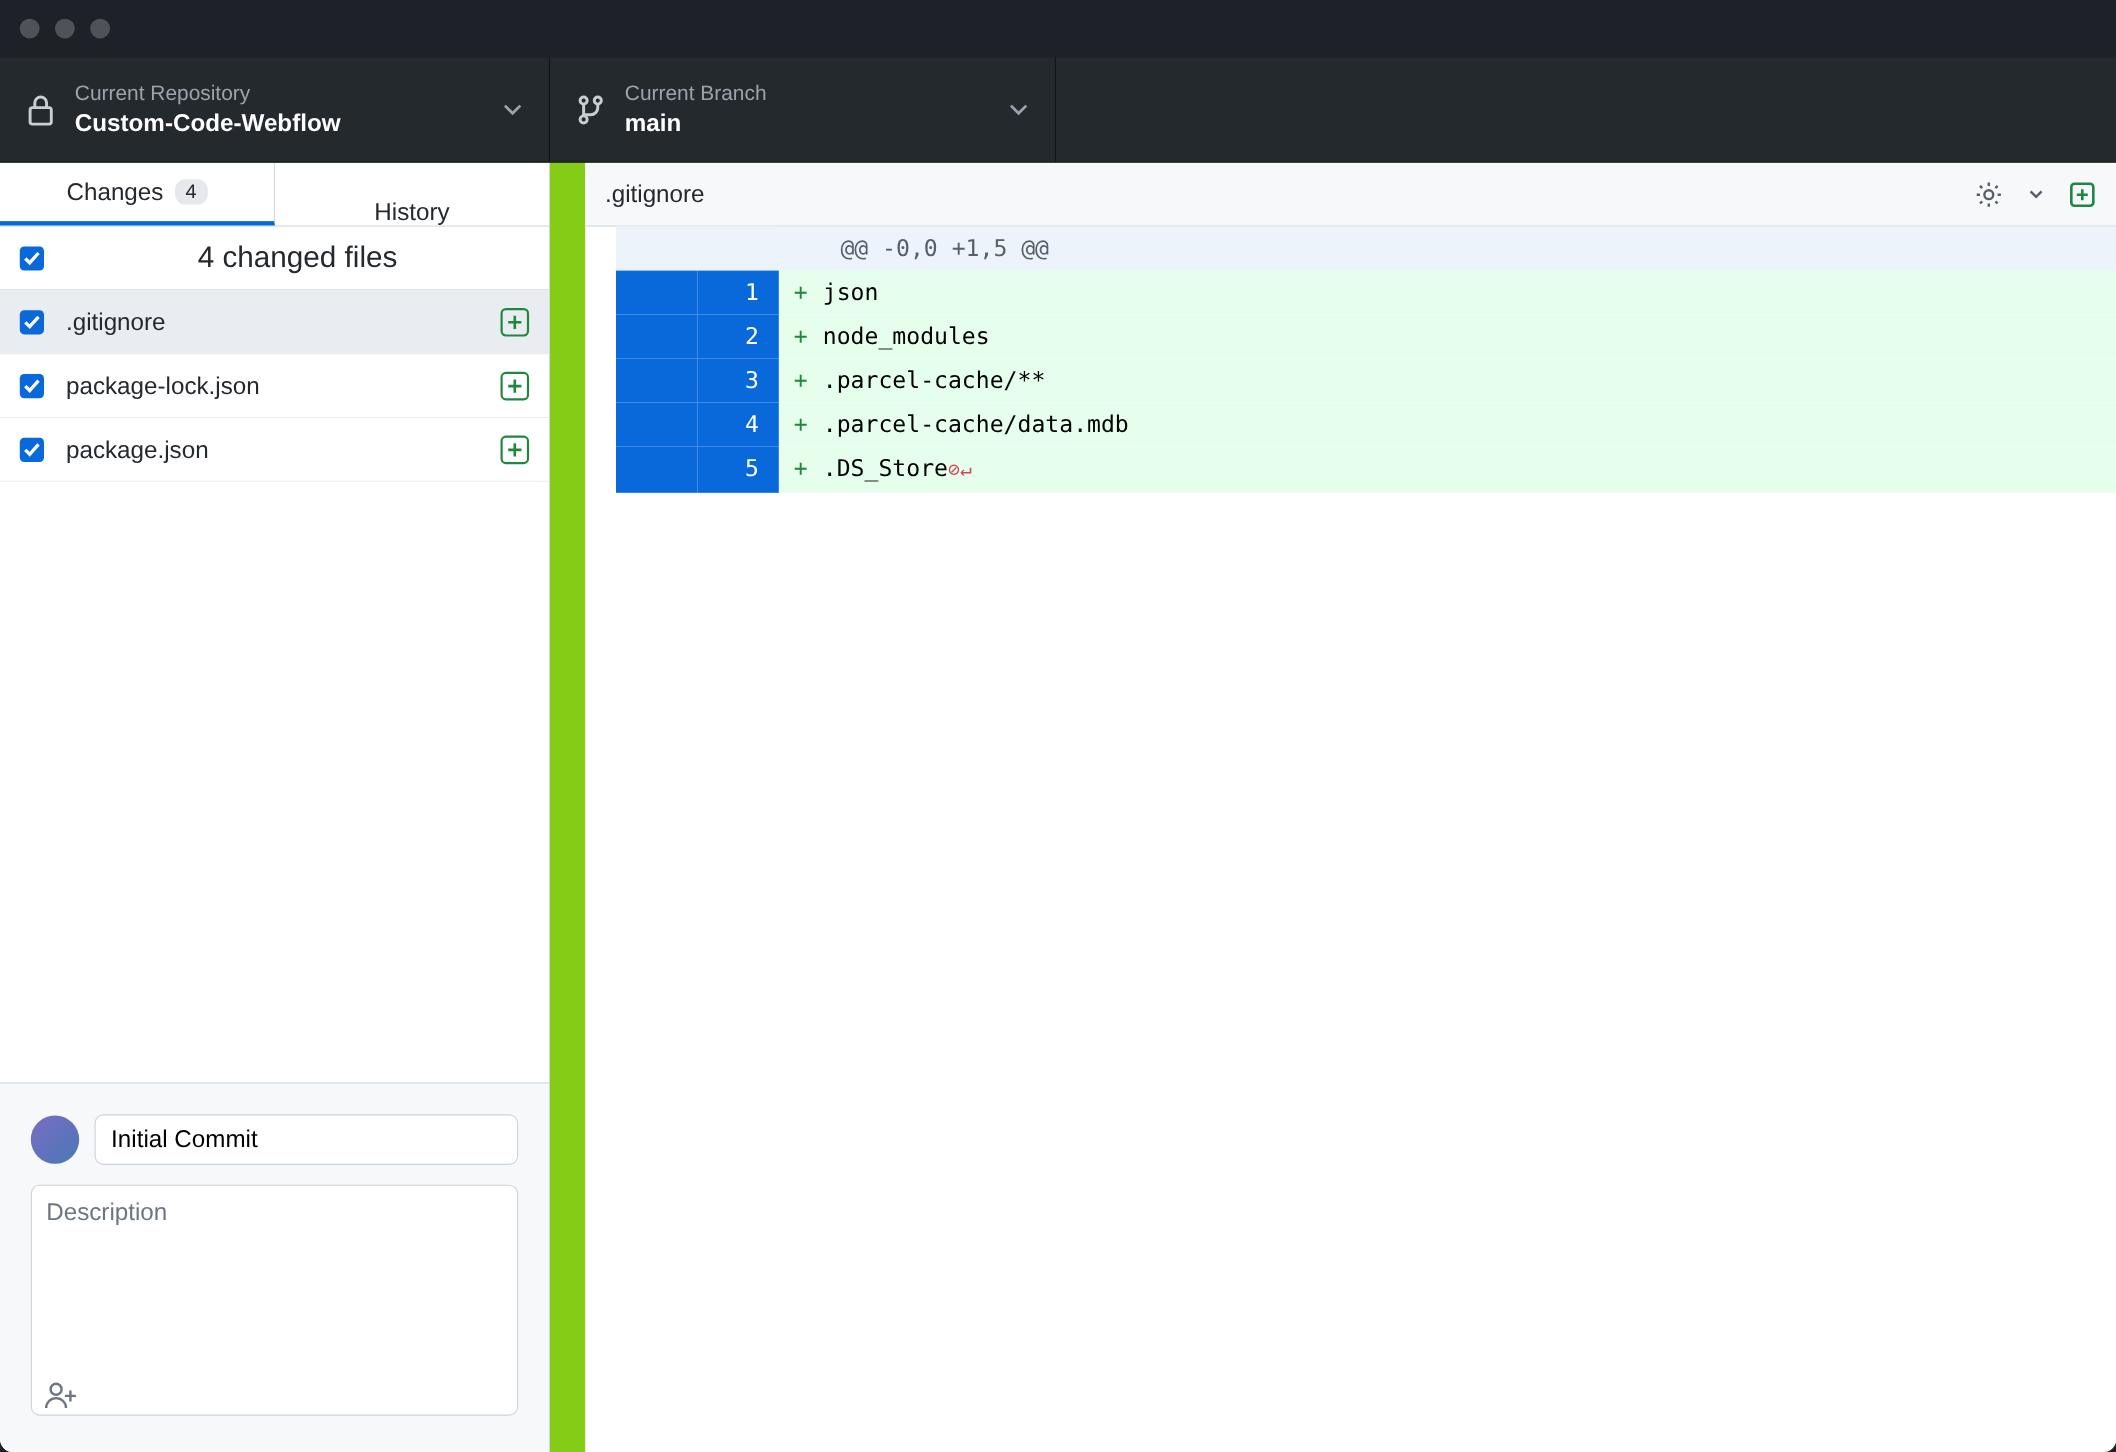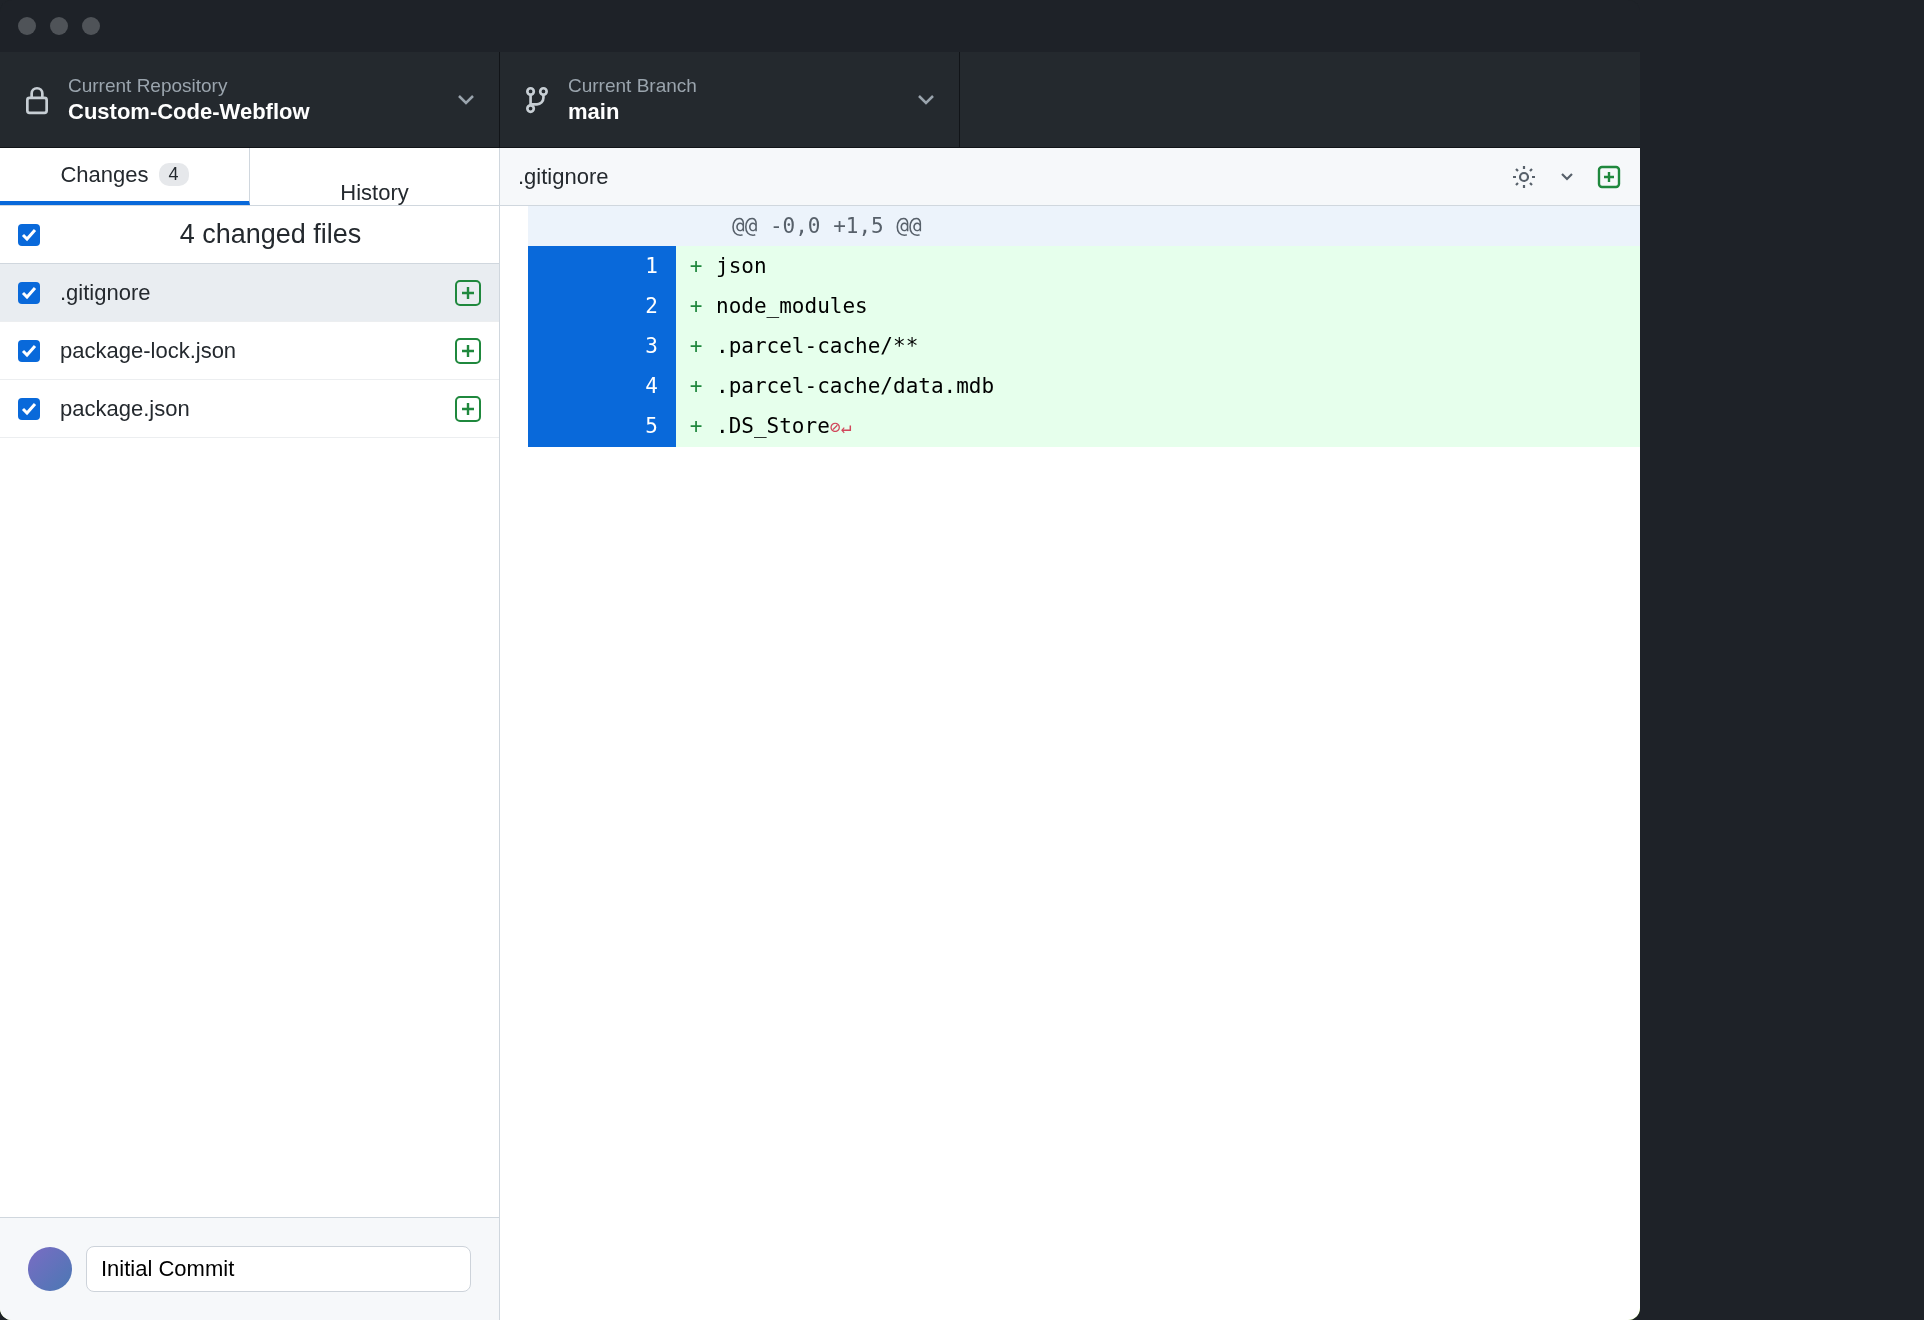--- a/index.html
+++ b/index.html
@@ -4,21 +4,21 @@
 <style>
 * { margin: 0; padding: 0; box-sizing: border-box; }
 body {
   font-family: -apple-system, BlinkMacSystemFont, "Segoe UI", Helvetica, Arial, sans-serif;
   background: #1e2228;
   width: 1924px;
   height: 1320px;
   overflow: hidden;
 }
 .window {
-  width: 1640px;
+  width: 1924px;
   height: 1320px;
   background: #1e2228;
   display: flex;
   flex-direction: column;
   border-radius: 12px;
   overflow: hidden;
 }
 .titlebar {
   height: 52px;
   background: #1e2228;
@@ -49,20 +49,21 @@
 .tool-icon { flex-shrink: 0; }
 .tool-text { flex: 1; }
 .tool-label { font-size: 19px; color: #9aa4ad; margin-bottom: 2px; }
 .tool-value { font-size: 22px; font-weight: 600; color: #fff; }
 .tool-chevron { color: #9aa4ad; }
 .body {
   flex: 1;
   display: flex;
   background: #84cc16;
   overflow: hidden;
+  gap: 32px;
 }
 .sidebar {
   width: 500px;
   border-right: 1px solid #d0d7de;
   display: flex;
   flex-direction: column;
   background: #fff;
 }
 .tabs {
   display: flex;
@@ -291,20 +292,31 @@
               </svg>
             </span>
           </div>
         </div>
 
       <div class="commit-box">
         <div class="commit-row1">
           <div class="avatar"></div>
           <input class="summary-input" value="Initial Commit" style="">
         </div>
+        <div class="desc-wrapper">
+          <textarea class="desc-input" style=""></textarea>
+          <div class="desc-placeholder">Description</div>
+          <span class="coauthor">
+            <svg width="32" height="28" viewBox="0 0 32 28" fill="none" stroke="#6d7680" stroke-width="2.2">
+                <circle cx="11" cy="9" r="5"></circle>
+                <path d="M2 26 a9 9 0 0 1 18 0"></path>
+                <path d="M24 10 v10 M19 15 h10"></path>
+              </svg>
+          </span>
+        </div>
       </div>
     </div>
 
     <div class="diff-pane">
       <div class="diff-header">
         <span class="diff-filename">.gitignore</span>
         <div class="diff-actions">
           <span>
             <svg width="28" height="28" viewBox="0 0 28 28" fill="none" stroke="#57606a" stroke-width="2.2">
                 <circle cx="14" cy="14" r="4"></circle>

